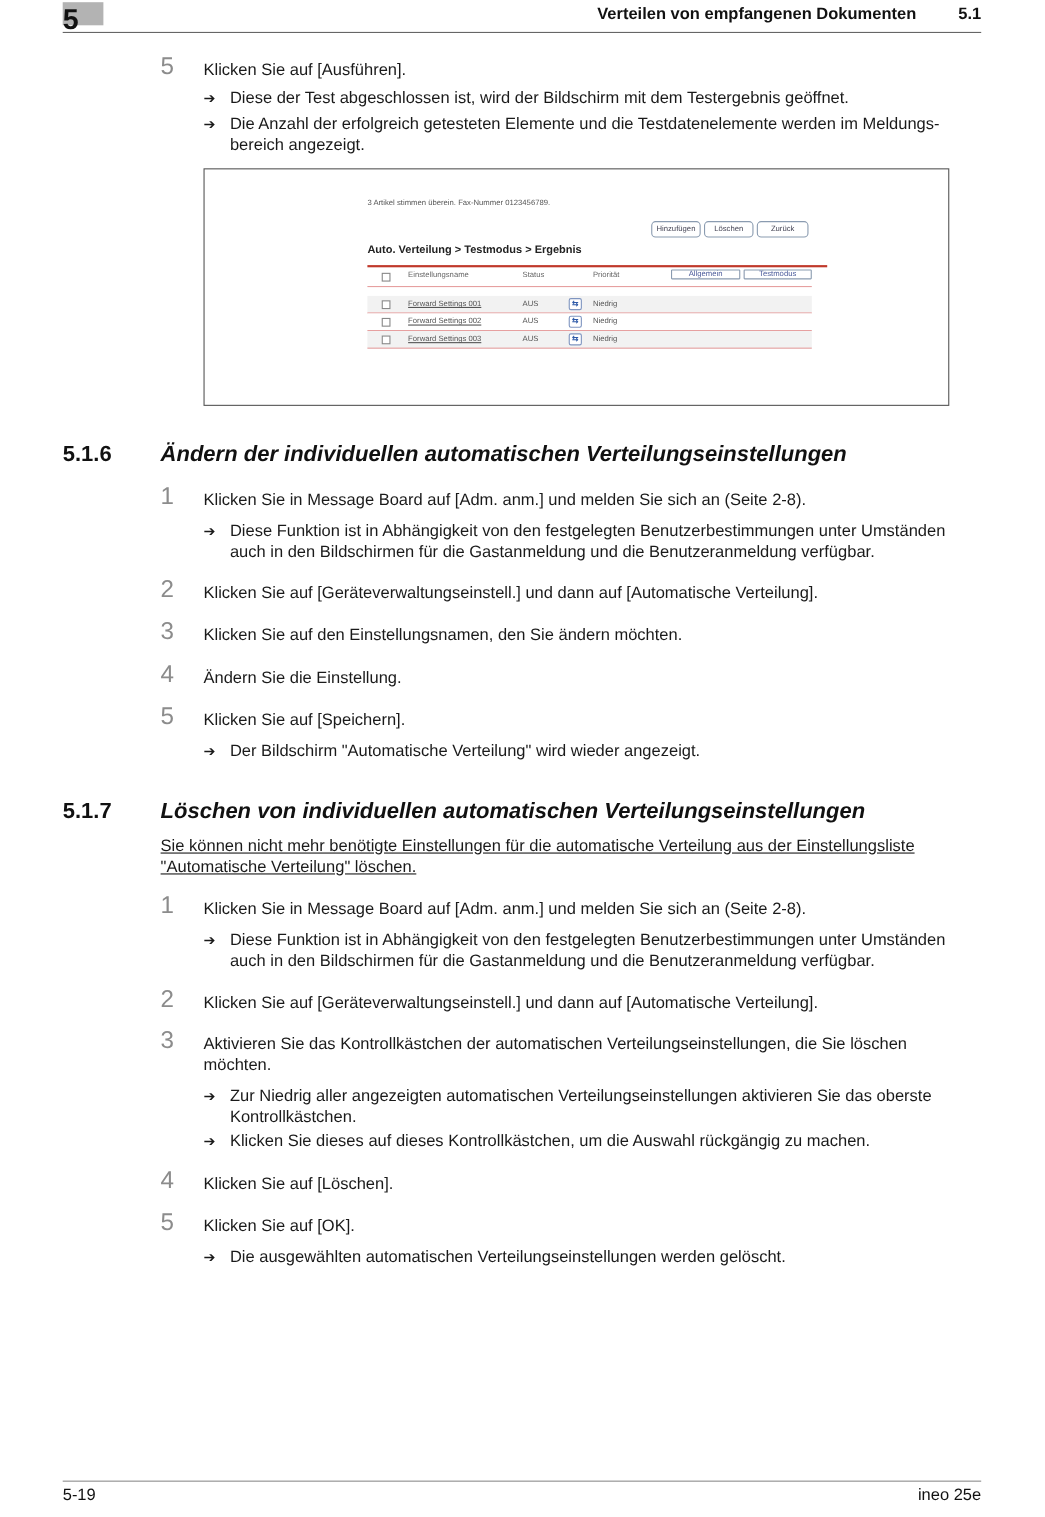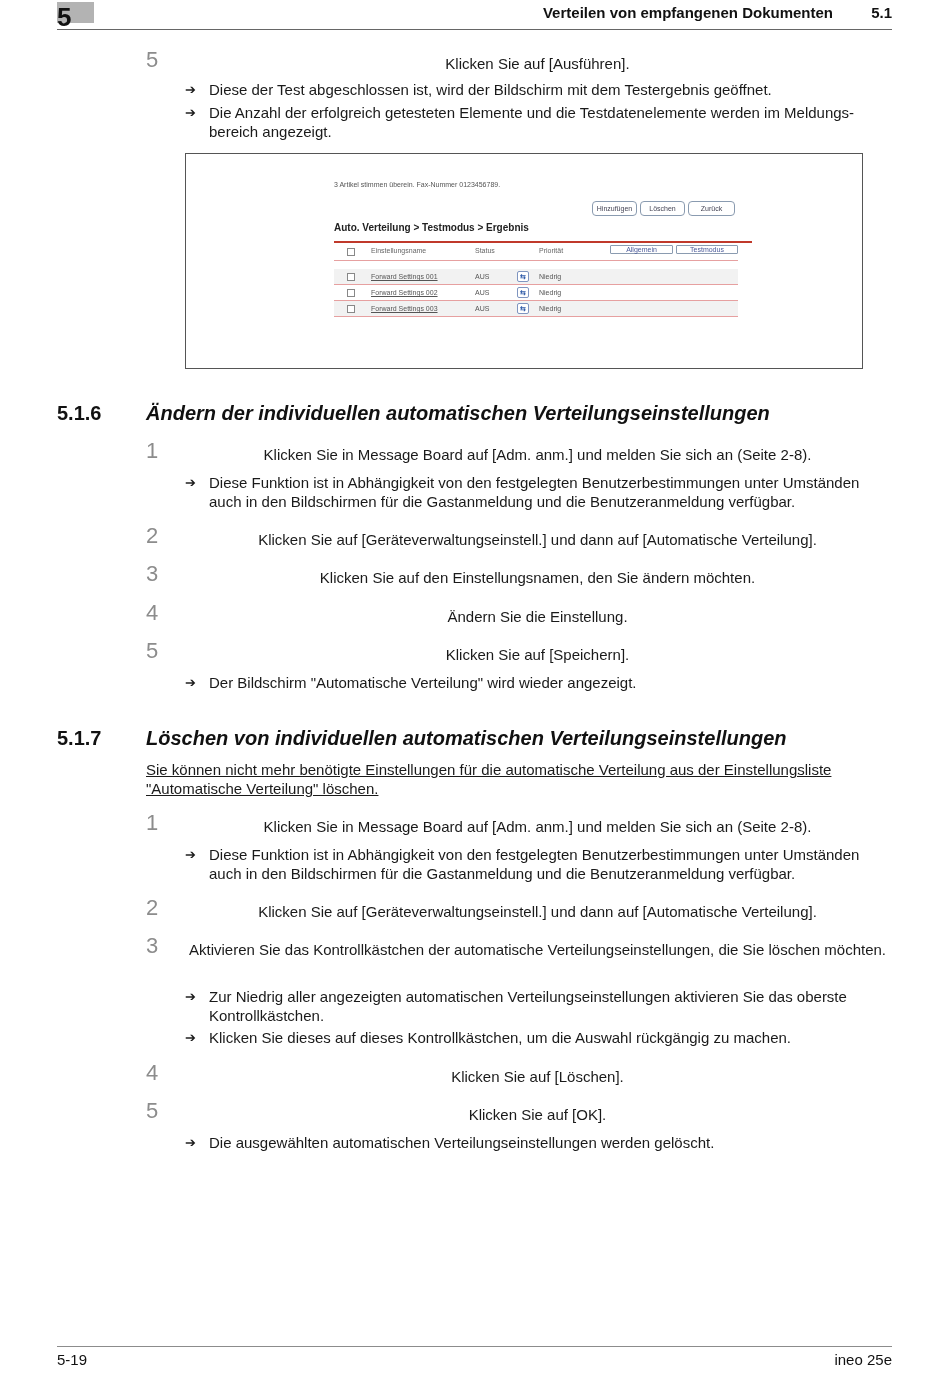--- a/index.html
+++ b/index.html
@@ -9,21 +9,21 @@
   
   .chapter-box { position: absolute; left: 57px; top: 2px; width: 37px; height: 21px; background: #b3b3b3; }
   .chapter-num { position: absolute; left: 57px; top: 2px; font-size: 26px; font-weight: bold; color: #111; line-height: 30px; }
   .header-title { position: absolute; right: 117px; top: 4px; font-size: 15px; font-weight: bold; color: #111; }
   .header-section { position: absolute; right: 58px; top: 4px; font-size: 15px; font-weight: bold; color: #111; }
   .header-rule { position: absolute; left: 57px; top: 29px; width: 835px; height: 1px; background: #666; }
 
   
   .step { position: absolute; left: 146px; }
   .step-num { position: absolute; left: 0; top: -4px; font-size: 22px; color: #8c8c8c; font-weight: normal; }
-  .step-text { position: absolute; left: 39px; font-size: 15px; line-height: 19px; color: #1a1a1a; width: 705px; text-align: center; }
+  .step-text { position: absolute; left: 39px; font-size: 15px; line-height: 19px; color: #1a1a1a; width: 705px; }
   .bullet { position: absolute; left: 185px; font-size: 15px; line-height: 19px; width: 710px; color: #1a1a1a; }
   .bullet .arr { position: absolute; left: 0; top: 0; font-size: 13px; }
   .bullet .txt { display: block; padding-left: 24px; }
 
   .section-title { position: absolute; left: 57px; font-size: 20px; font-weight: bold; color: #111; }
   .section-title .num { position: absolute; left: 0; }
   .section-title .ttl { position: absolute; left: 89px; white-space: nowrap; font-style: italic; }
   .para { position: absolute; left: 146px; font-size: 15px; line-height: 19px; width: 745px; }
 
   
@@ -157,21 +157,21 @@
 <div class="bullet" style="top:845px;">
   <span class="arr">➔</span>
   <span class="txt">Diese Funktion ist in Abhängigkeit von den festgelegten Benutzerbestimmungen unter Umständen auch in den Bildschirmen für die Gastanmeldung und die Benutzeranmeldung verfügbar.</span>
 </div>
 <div class="step" style="top:899px;">
   <span class="step-num">2</span>
   <span class="step-text" style="top:3px;">Klicken Sie auf [Geräteverwaltungseinstell.] und dann auf [Automatische Verteilung].</span>
 </div>
 <div class="step" style="top:937px;">
   <span class="step-num">3</span>
-  <span class="step-text" style="top:3px;">Aktivieren Sie das Kontrollkästchen der automatische Verteilungseinstellungen, die Sie löschen möchten.</span>
+  <span class="step-text" style="top:3px;">Aktivieren Sie das Kontrollkästchen der automatischen Verteilungseinstellungen, die Sie löschen möchten.</span>
 </div>
 <div class="bullet" style="top:987px;">
   <span class="arr">➔</span>
   <span class="txt">Zur Niedrig aller angezeigten automatischen Verteilungseinstellungen aktivieren Sie das oberste Kontrollkästchen.</span>
 </div>
 <div class="bullet" style="top:1028px;">
   <span class="arr">➔</span>
   <span class="txt">Klicken Sie dieses auf dieses Kontrollkästchen, um die Auswahl rückgängig zu machen.</span>
 </div>
 <div class="step" style="top:1064px;">

